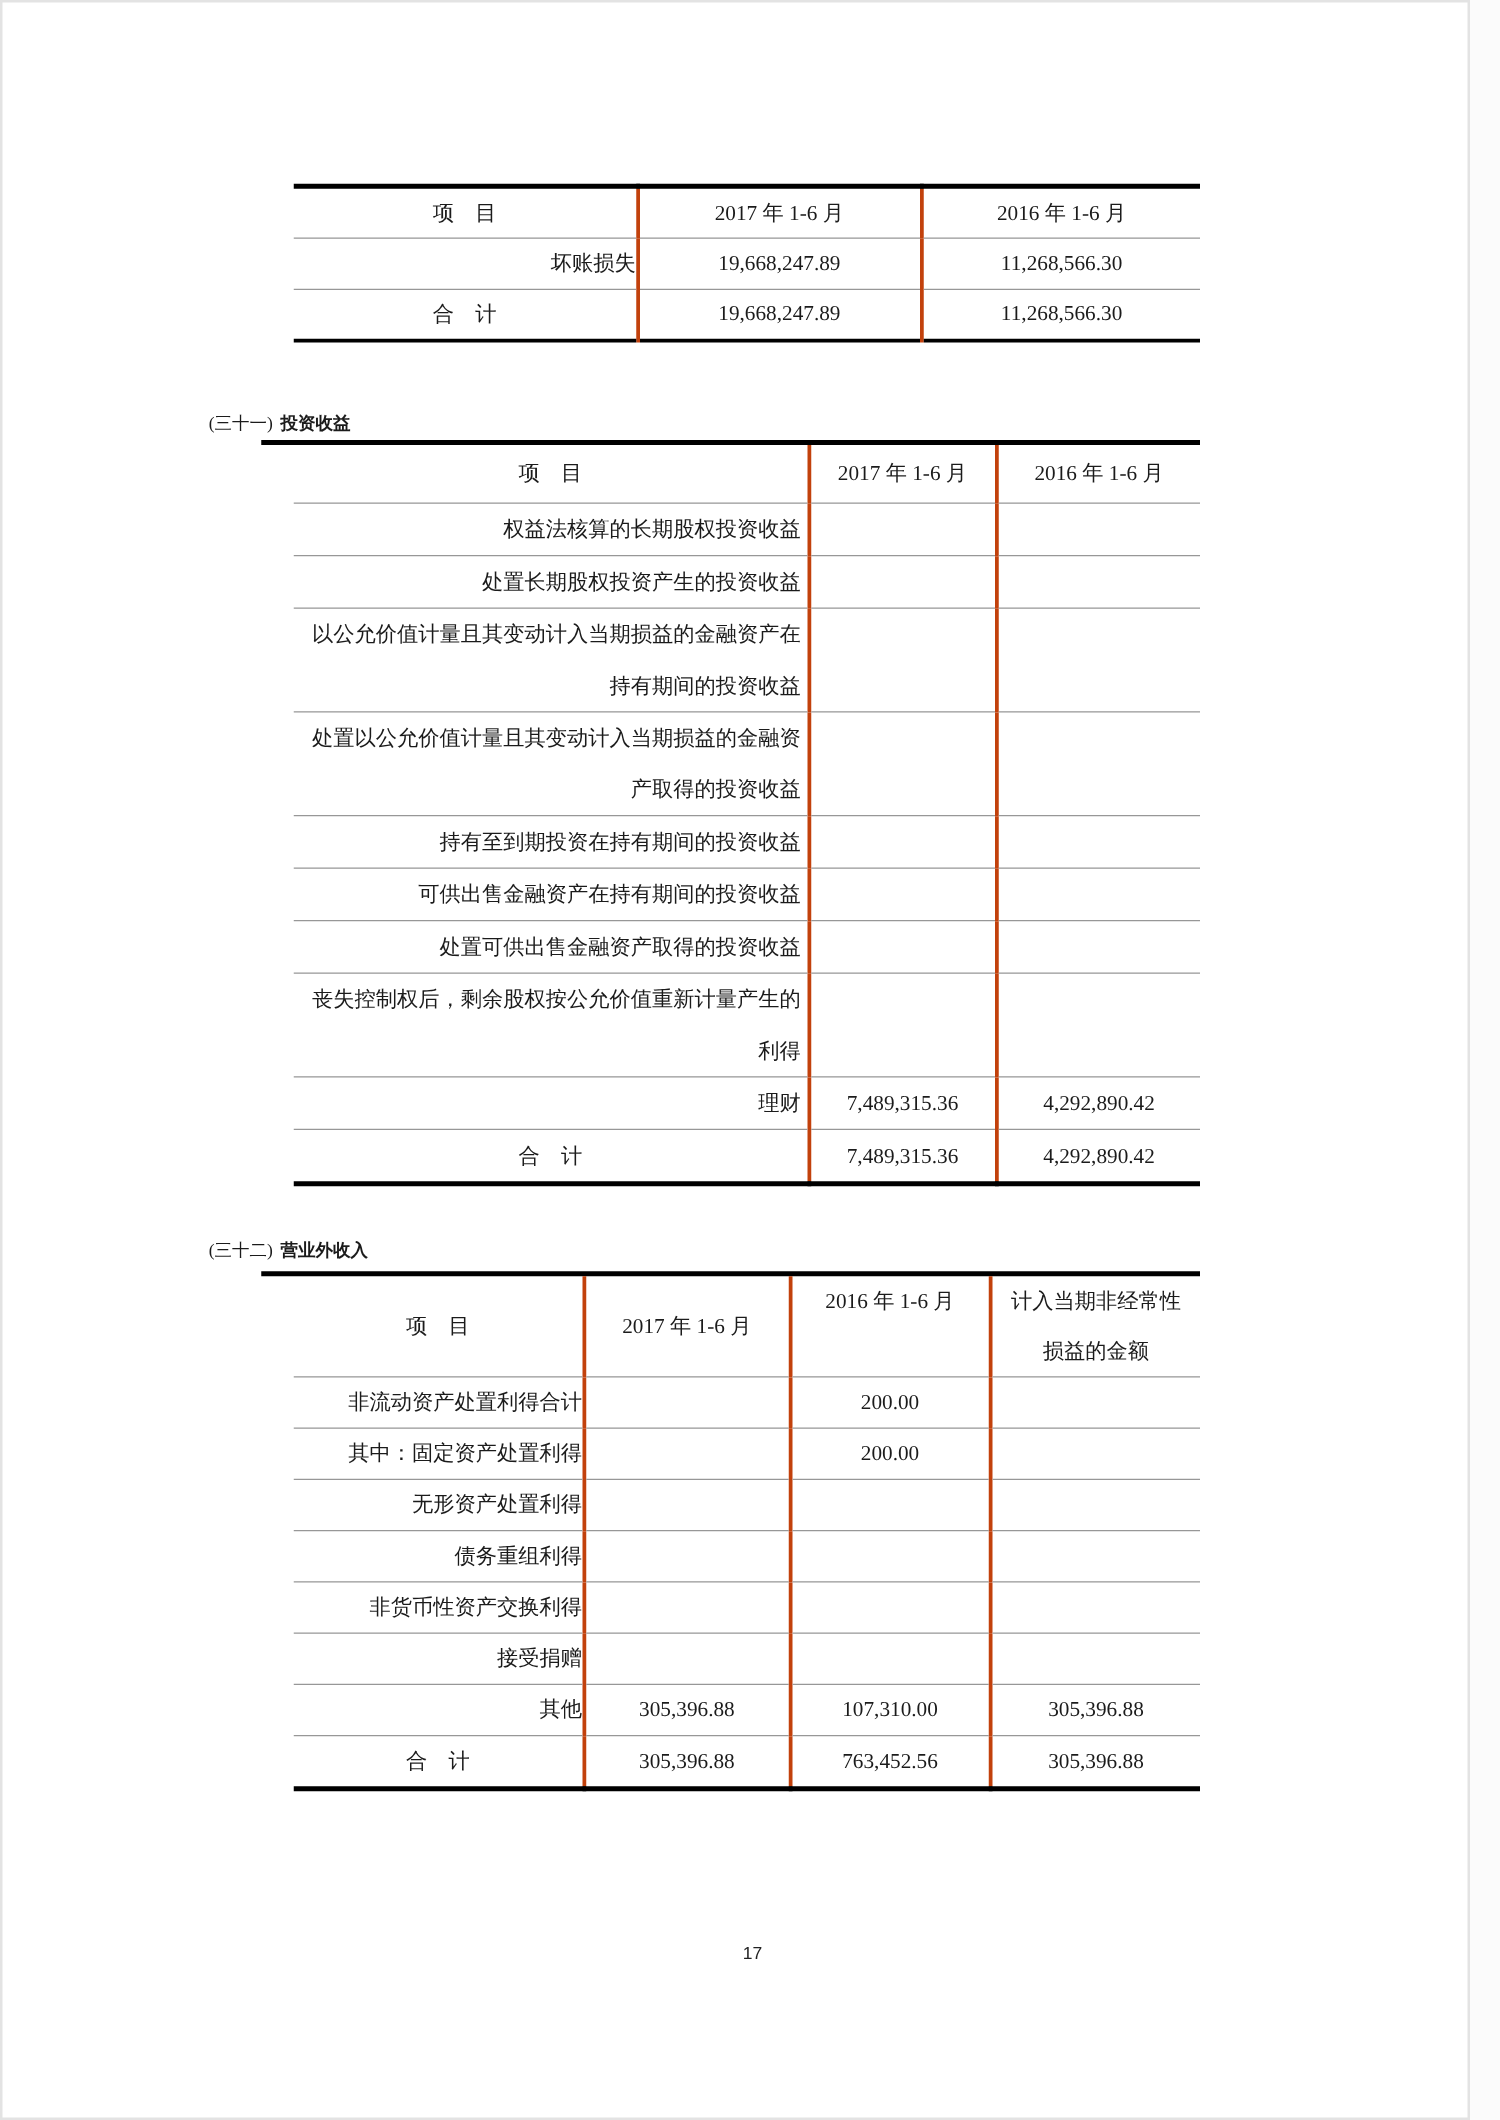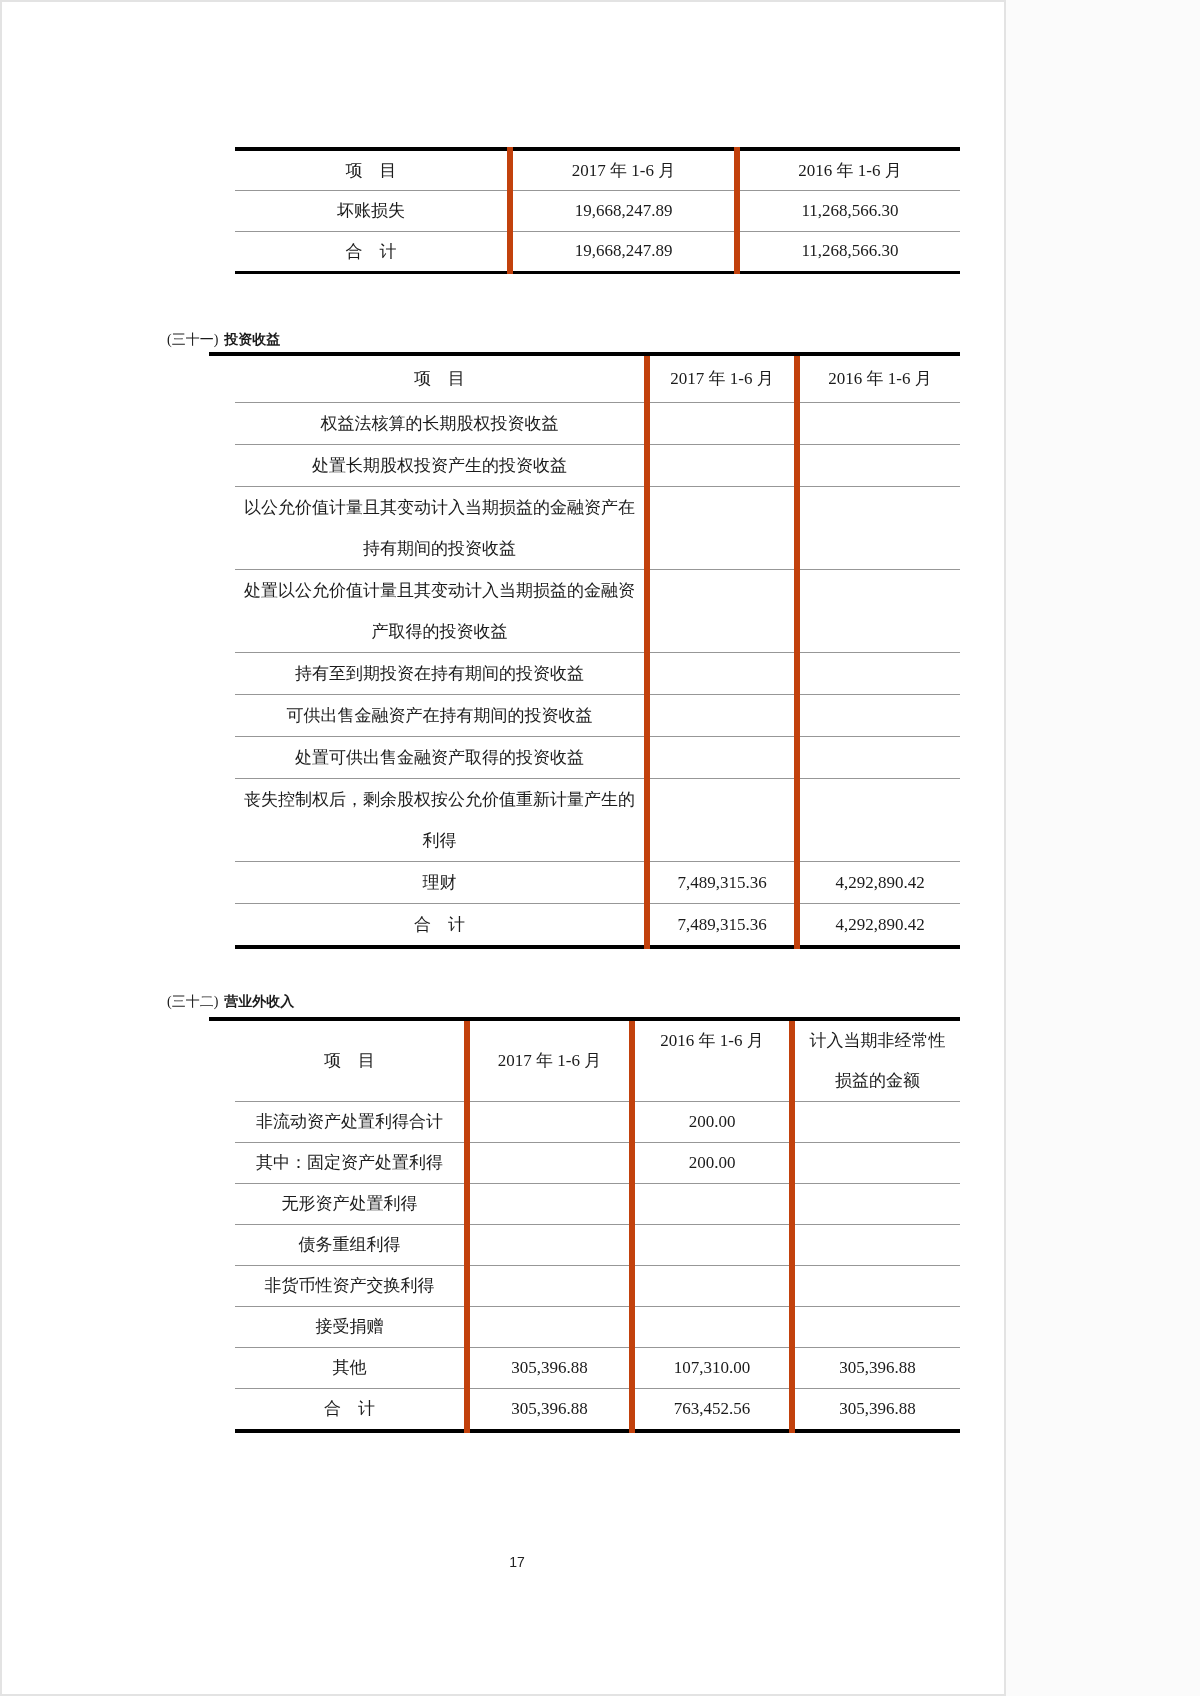--- a/index.html
+++ b/index.html
@@ -1,27 +1,27 @@
 <!DOCTYPE html>
 <html><head>
 <meta charset="utf-8">
 <style>
   html,body{margin:0;padding:0;}
   body{width:1200px;height:1696px;background:#fbfbfb;}
   .page{
-    position:relative;width:1006px;height:1696px;box-sizing:border-box;
+    position:relative;width:1176px;height:1696px;box-sizing:border-box;
     background:#ffffff;border:2px solid #e3e3e3;
     font-family:"Liberation Serif","DejaVu Serif",serif;color:#1b1b1b;
   }
   
   .tbl{position:absolute;border-collapse:collapse;table-layout:fixed;font-size:17px;}
   .tbl td{vertical-align:middle;padding:0;}
-  .tbl td + td{border-left:6px solid #c2410c;}
+  .tbl td + td{border-left:3px solid #c2410c;}
   .tbl tr:not(:last-child) td{border-bottom:1px solid #979797;}
-  .lbl{text-align:center;padding:0 6px;}
+  .lbl{text-align:right;padding:0 6px;}
   .num{text-align:center;padding-right:12px;}
   .ctr{text-align:center;}
   .indent{padding-left:68px;margin-left:30px;}
 
   .t1{left:233px;top:145px;width:725px;border-top:4px solid #000;border-bottom:3px solid #000;}
   .t1 tr{height:41px;}
 
   .t2{left:233px;top:354px;width:725px;border-bottom:4px solid #000;}
   .t2 tr.hdr{height:46px;}
   .t2 td{line-height:41px;}

